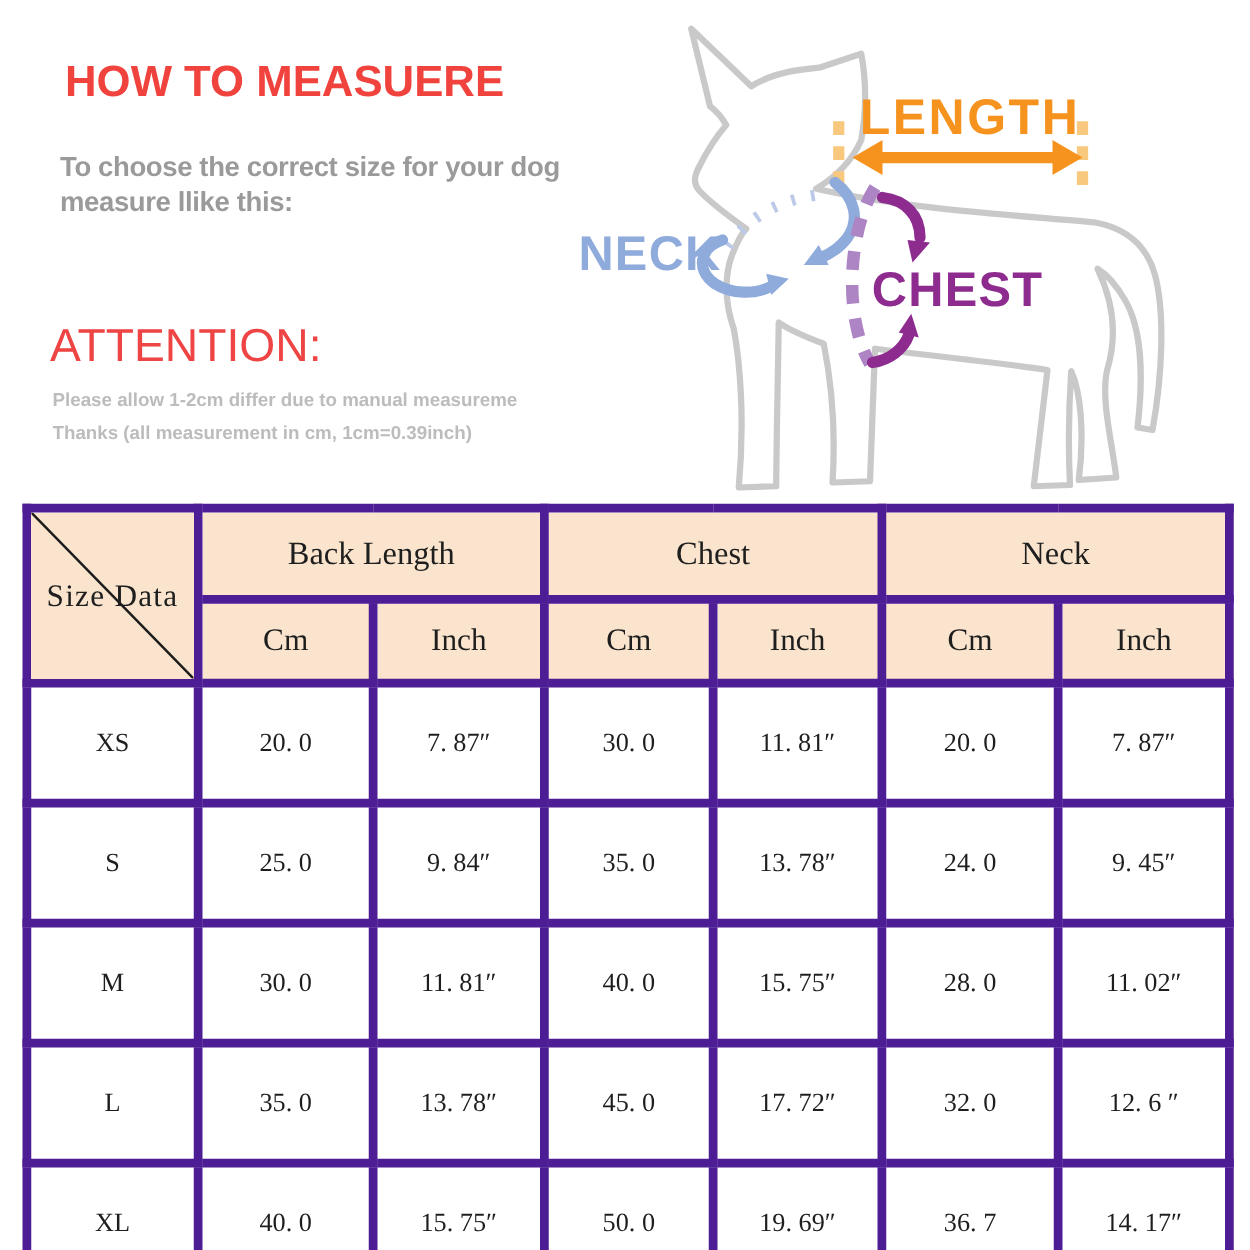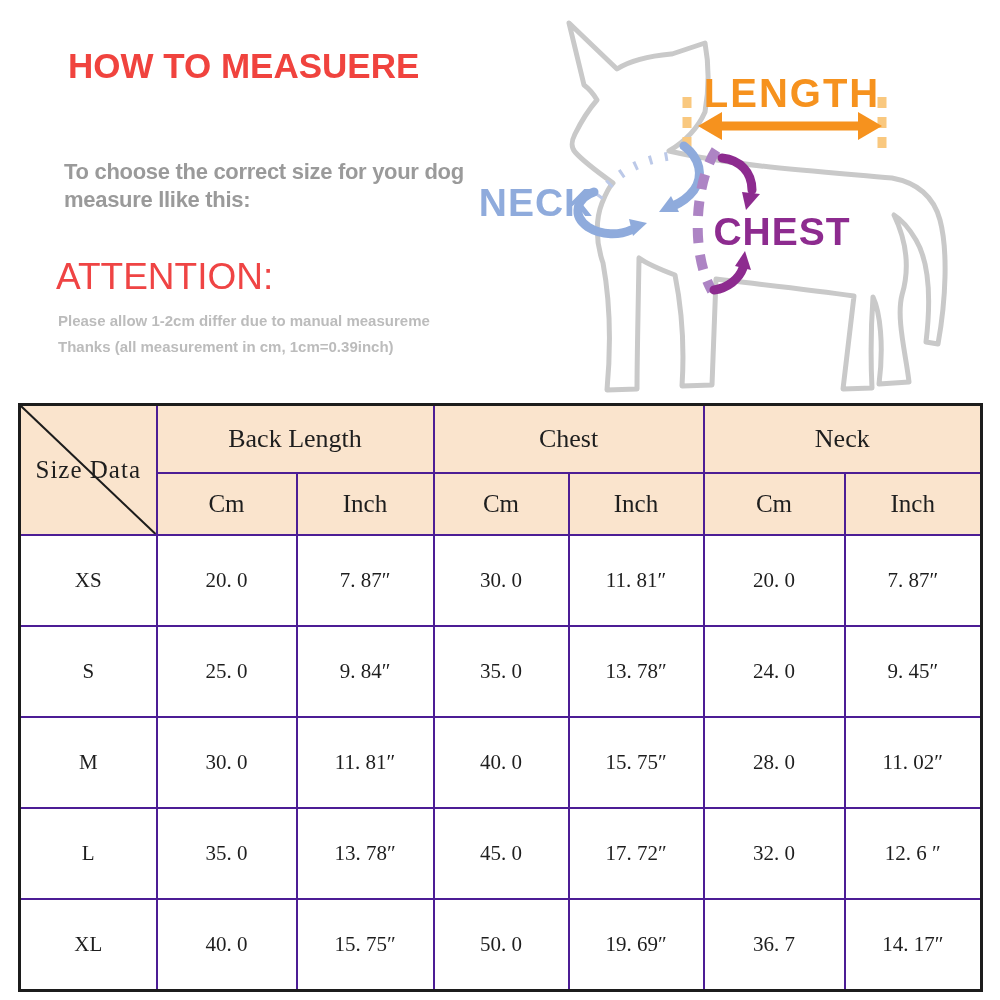--- a/index.html
+++ b/index.html
@@ -1,50 +1,50 @@
 <!DOCTYPE html>
 <html><head>
 <meta charset="utf-8">
 <style>
   html,body{margin:0;padding:0;background:#fff;}
   #stage{
     position:relative;width:1000px;height:1000px;background:#ffffff;
     font-family:"Liberation Sans",sans-serif;overflow:hidden;
   }
   
-  #hero{position:absolute;left:16px;top:0;width:858px;height:403px;}
+  #hero{position:absolute;left:0;top:0;width:858px;height:403px;}
   #hero-svg{position:absolute;left:0;top:0;}
   .headline{
     position:absolute;left:52px;top:46px;
     font-size:35px;font-weight:bold;letter-spacing:0px;color:#f0433e;
     white-space:nowrap;
   }
   .subtitle{
     position:absolute;left:48px;top:120px;width:440px;
     font-size:22px;font-weight:bold;color:#9a9a9a;line-height:28px;
-    white-space:pre-line;letter-spacing:-0.3px;margin-top:38px;
+    white-space:pre-line;letter-spacing:-0.3px;
   }
   .attention-title{
     position:absolute;left:40px;top:256px;
     font-size:37px;font-weight:normal;color:#ef4444;white-space:nowrap;
   }
   .attention-body{
     position:absolute;left:42px;top:308px;width:470px;
     font-size:15px;font-weight:bold;color:#bcbcbc;line-height:26px;
     white-space:pre-line;overflow:hidden;
   }
   .svg-label{font-family:"Liberation Sans",sans-serif;font-weight:bold;}
   
   #size-table{
     position:absolute;left:18px;top:403px;
     border-collapse:collapse;table-layout:fixed;
     font-family:"Liberation Serif",serif;color:#1e1e1e;
   }
   #size-table th,#size-table td{
-    border:2px solid #4c1d95;text-align:center;vertical-align:middle;
+    border:7px solid #4c1d95;text-align:center;vertical-align:middle;
     font-weight:normal;padding:0;overflow:hidden;
   }
   #size-table{border:3px solid #1c1c1c;}
   #size-table .group-row th{height:66px;background:#fae4cd;font-size:26px;}
   #size-table .sub-row th{height:60px;background:#fae4cd;font-size:25px;}
   #size-table .data-row td{height:89px;background:#ffffff;font-size:21px;}
   th.corner{position:relative;background:#fae4cd;}
   th.corner .diag{position:absolute;left:0;top:0;width:100%;height:100%;}
   th.corner .corner-label{
     position:relative;z-index:2;font-size:25px;letter-spacing:1px;

